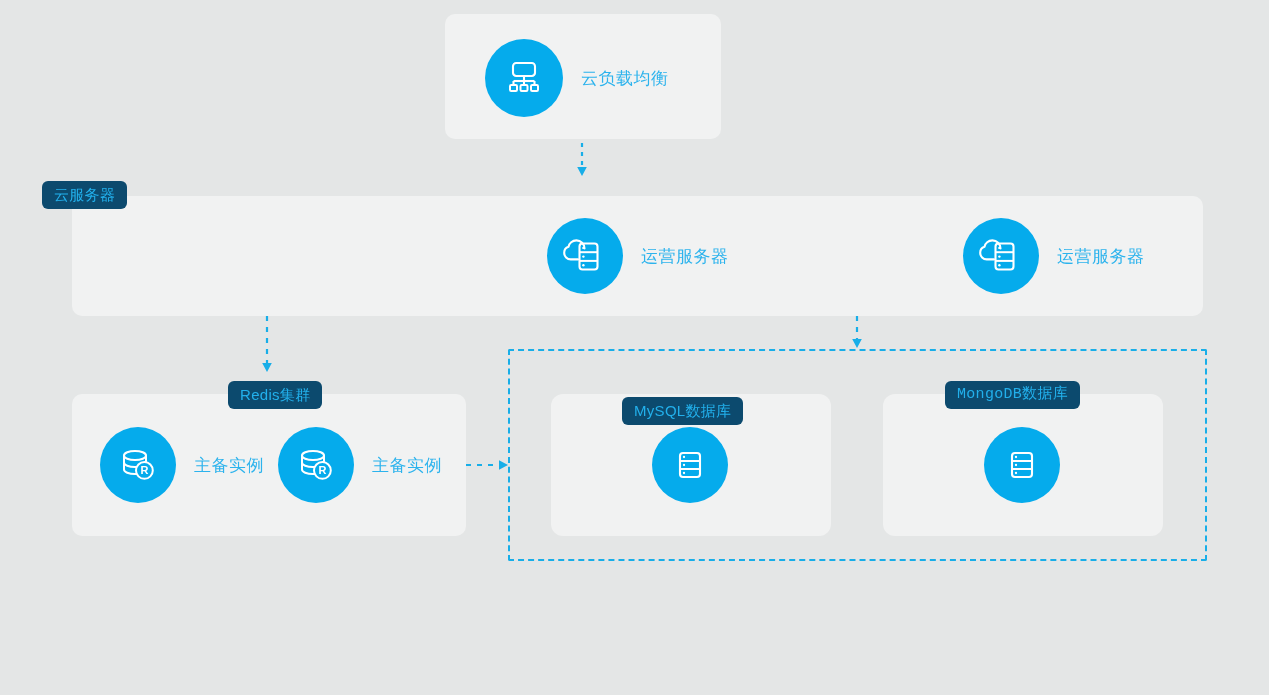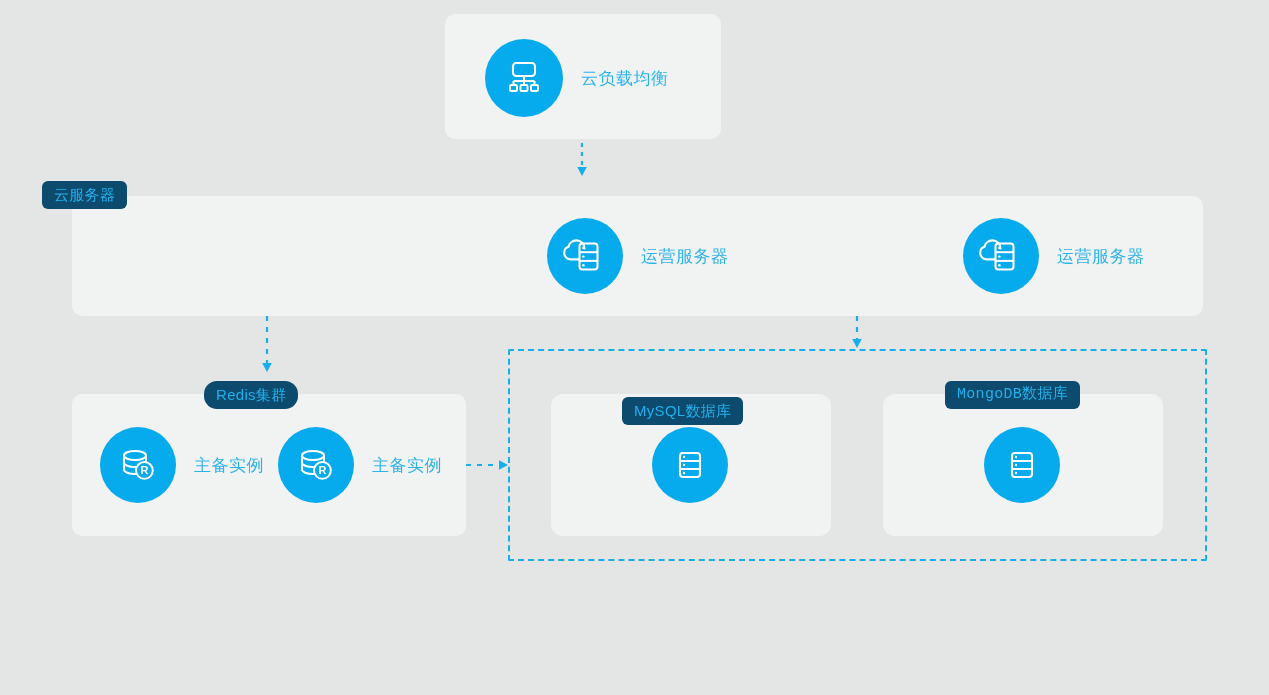--- a/index.html
+++ b/index.html
@@ -169,21 +169,21 @@
 
   <div class="conn" style="left:850px; top:316px;">
     <svg width="16" height="40">
       <path d="M7 0 V23" stroke="#18aee8" stroke-width="2.2" stroke-dasharray="5 6"></path>
       <path d="M7 32 L2.2 23 H11.8 Z" fill="#18aee8"></path>
     </svg>
   </div>
 
   <div class="panel" style="left:72px; top:394px; width:394px; height:142px;">
   </div>
-  <div class="chip" style="left:204px; top:381px;border-radius:13px;">Redis集群</div>
+  <div class="chip" style="left:228px; top:381px;">Redis集群</div>
 
   <div class="node" style="left:100px; top:427px;">
     <span class="circle">
       <svg width="44" height="44" viewBox="0 0 44 44" fill="none">
         <ellipse cx="19" cy="12.5" rx="11" ry="4.6" stroke="#ffffff" stroke-width="2"></ellipse>
         <path d="M8 12.5 V19.5 C8 22 12.9 24.1 19 24.1 C20.1 24.1 21.2 24 22.2 23.9" stroke="#ffffff" stroke-width="2" stroke-linecap="round"></path>
         <path d="M8 19.5 V26.5 C8 29 12.9 31.1 19 31.1 C19.6 31.1 20.2 31.1 20.8 31" stroke="#ffffff" stroke-width="2" stroke-linecap="round"></path>
         <path d="M30 12.5 V18.2" stroke="#ffffff" stroke-width="2" stroke-linecap="round"></path>
         <circle cx="28.4" cy="27.4" r="8.4" stroke="#ffffff" stroke-width="2" fill="#05abec"></circle>
         <text x="28.4" y="31.3" font-family="Liberation Sans, sans-serif" font-size="11" font-weight="bold" fill="#ffffff" text-anchor="middle">R</text>

